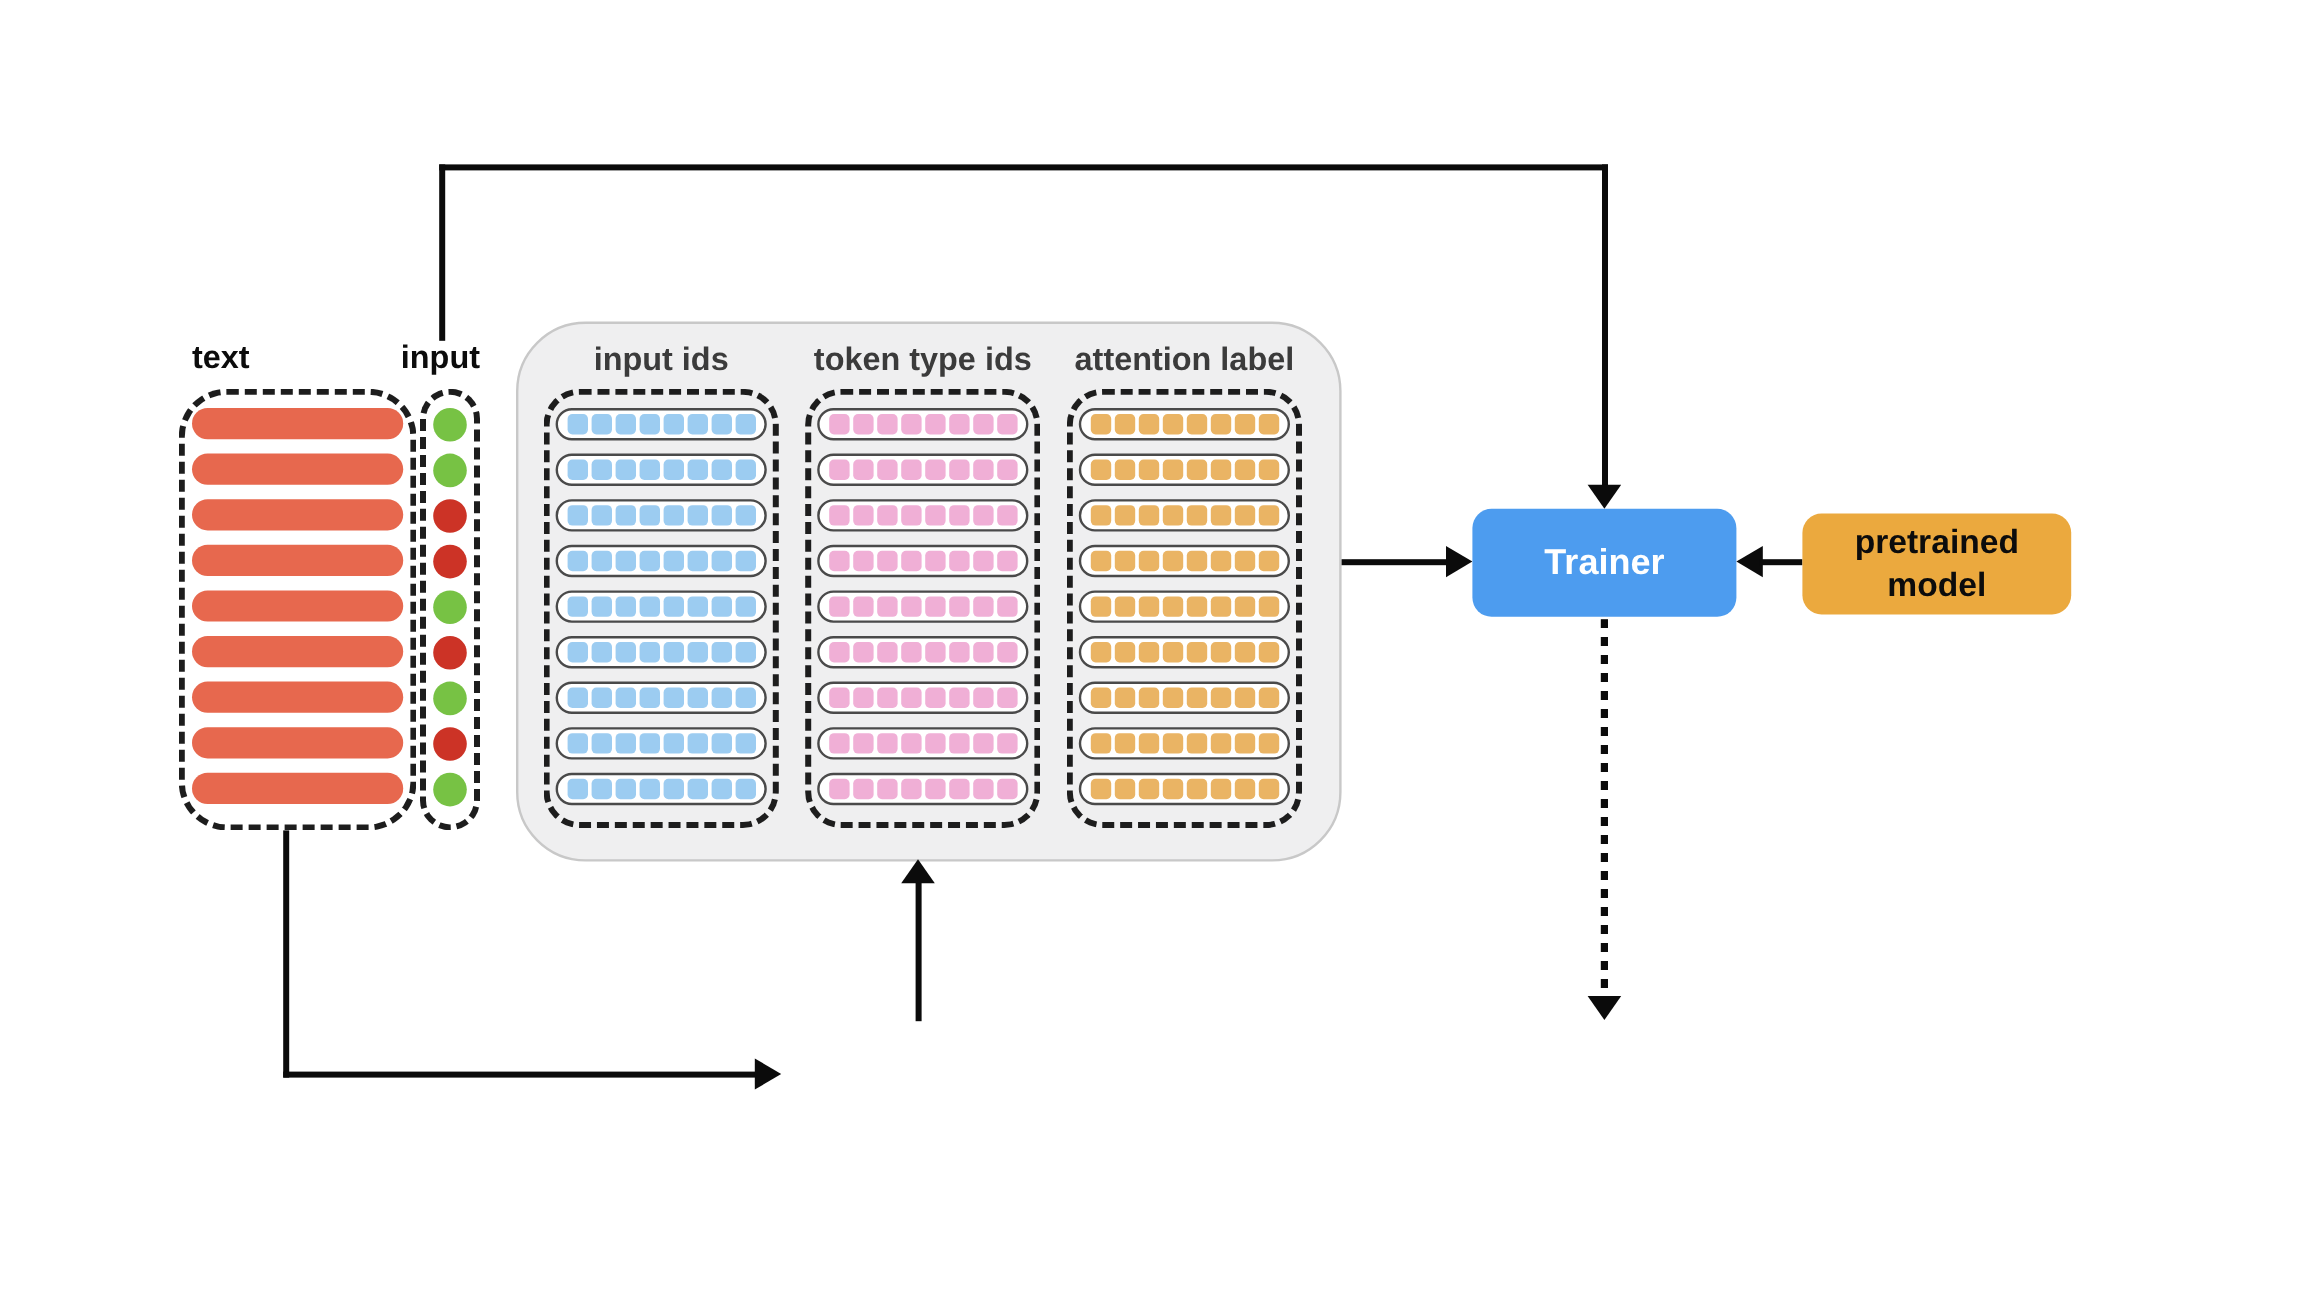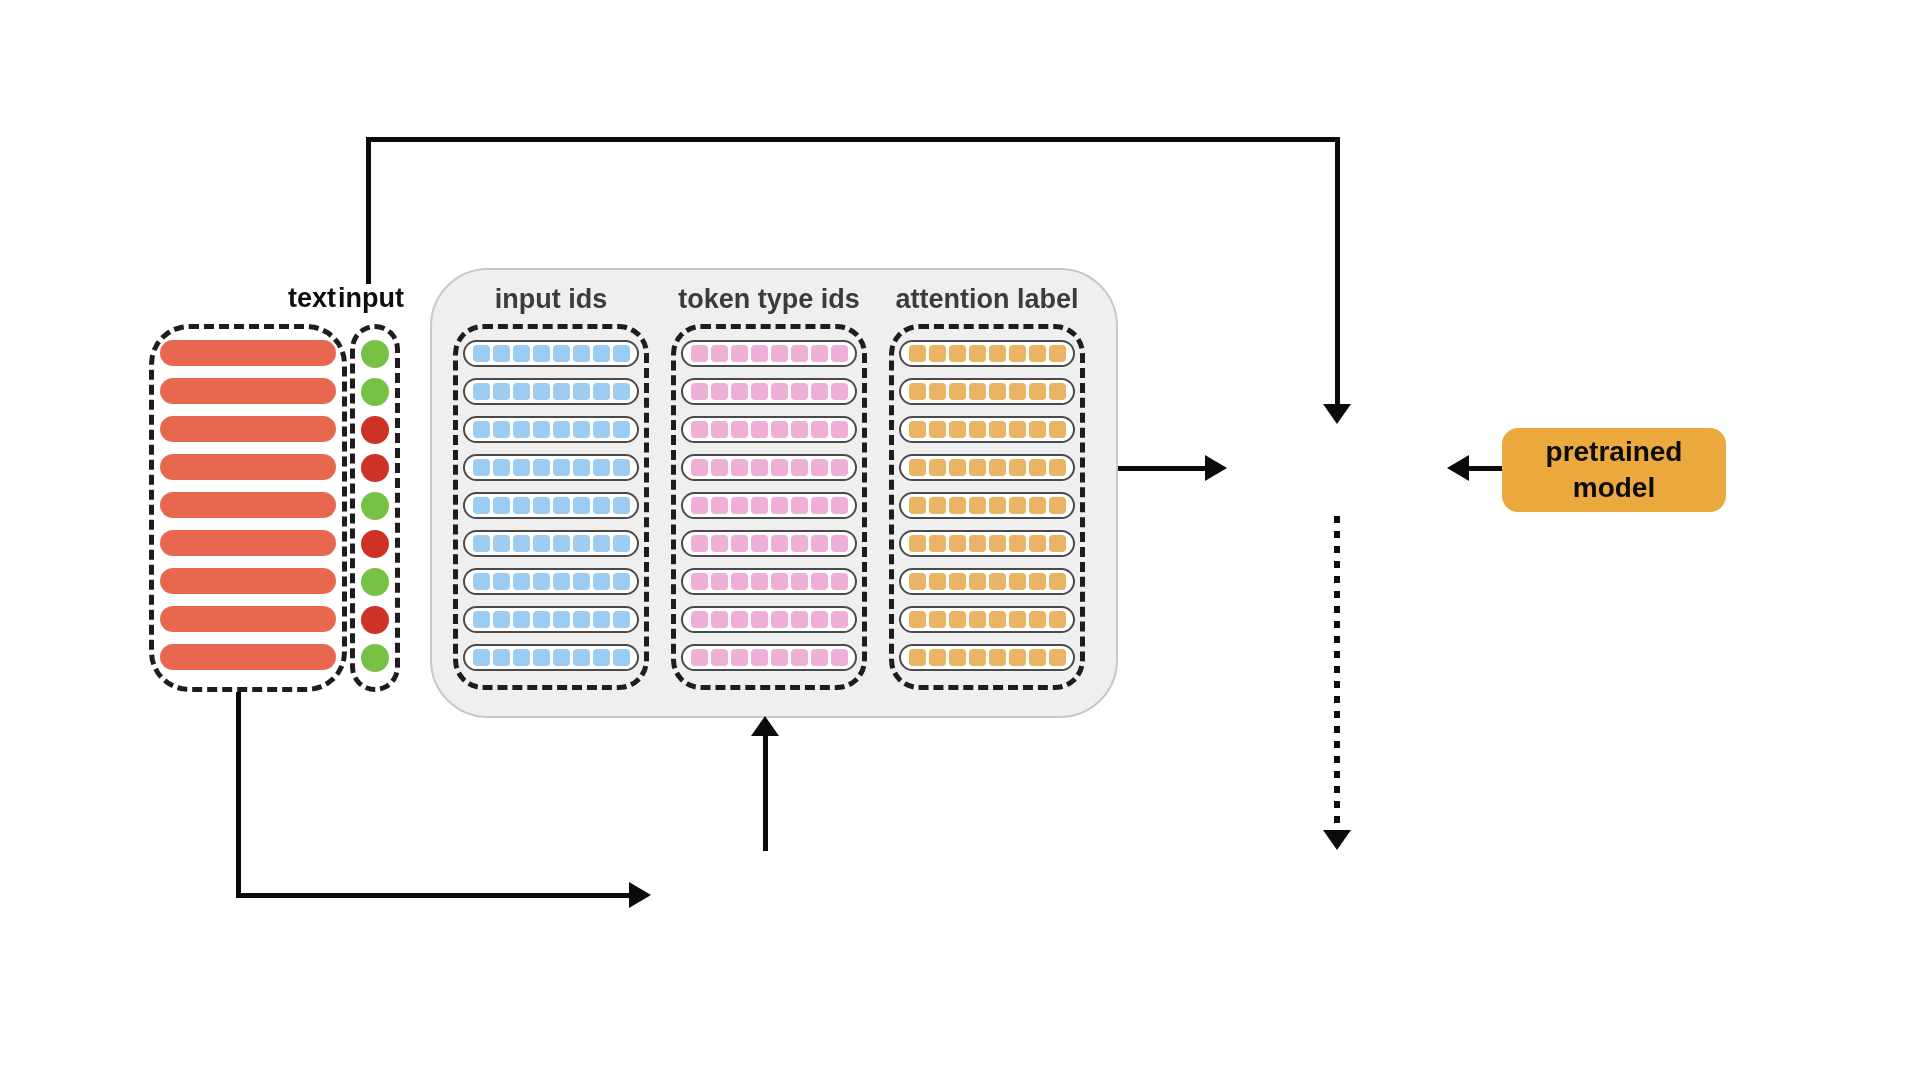--- a/index.html
+++ b/index.html
@@ -16,21 +16,21 @@
   .dotline{
     width:6px;
     background:repeating-linear-gradient(to bottom,#0b0b0b 0 7px,transparent 7px 15px);
   }
   .arrow{width:0;height:0;}
   .arrow.right{border-top:13px solid transparent;border-bottom:13px solid transparent;border-left:22px solid #0b0b0b;}
   .arrow.left {border-top:13px solid transparent;border-bottom:13px solid transparent;border-right:22px solid #0b0b0b;}
   .arrow.down {border-left:14px solid transparent;border-right:14px solid transparent;border-top:20px solid #0b0b0b;}
   .arrow.up   {border-left:14px solid transparent;border-right:14px solid transparent;border-bottom:20px solid #0b0b0b;}
   
-  .col-header{font-size:27px;font-weight:bold;color:#0c0c0c;text-align:right;}
+  .col-header{font-size:27px;font-weight:bold;color:#0c0c0c;text-align:left;}
   .dotted-box{border:5px dashed #1d1d1d;background:#fff;box-sizing:border-box;}
   .text-box{border-radius:40px;padding:11px 0 0 0;}
   .text-box .bar{width:176px;height:26px;border-radius:13px;margin:0 auto 12px auto;}
   .label-box{border-radius:26px;padding:11px 0 0 0;}
   .label-box .dot{width:28px;height:28px;border-radius:50%;margin:0 auto 10px auto;}
   
   .gray-box{background:#efeff0;border:2px solid #c8c8c8;border-radius:58px;box-sizing:border-box;}
   .token-col{width:196px;}
   .token-col .hdr{font-size:27px;font-weight:bold;color:#3b3b3b;text-align:center;height:40px;white-space:nowrap;}
   .token-col .cells-box{border:5px dashed #1d1d1d;border-radius:30px;height:366px;box-sizing:border-box;padding-top:11px;background:transparent;}
@@ -370,20 +370,23 @@
           <div class="token-cell" style="background: rgb(234, 180, 100);"></div>
           <div class="token-cell" style="background: rgb(234, 180, 100);"></div>
           <div class="token-cell" style="background: rgb(234, 180, 100);"></div>
         </div>
       </div>
   </div>
 
   <div class="abs hline" style="left:1118px;top:466px;width:90px;"></div>
   <div class="abs arrow right" style="left:1205px;top:455px;"></div>
 
+  <div class="abs node blue" style="left: 1227px; top: 424px; width: 220px; height: 90px; background: rgb(77, 156, 239);">
+    <span>Trainer</span>
+  </div>
 
   <div class="abs arrow left" style="left:1447px;top:455px;"></div>
   <div class="abs hline" style="left:1466px;top:466px;width:36px;"></div>
   <div class="abs node orange" style="left: 1502px; top: 428px; width: 224px; height: 84px; background: rgb(235, 169, 62);">
     <span>pretrained model</span>
   </div>
 
   <div class="abs dotline" style="left:1334px;top:516px;height:318px;"></div>
   <div class="abs arrow down" style="left:1323px;top:830px;"></div>
 

